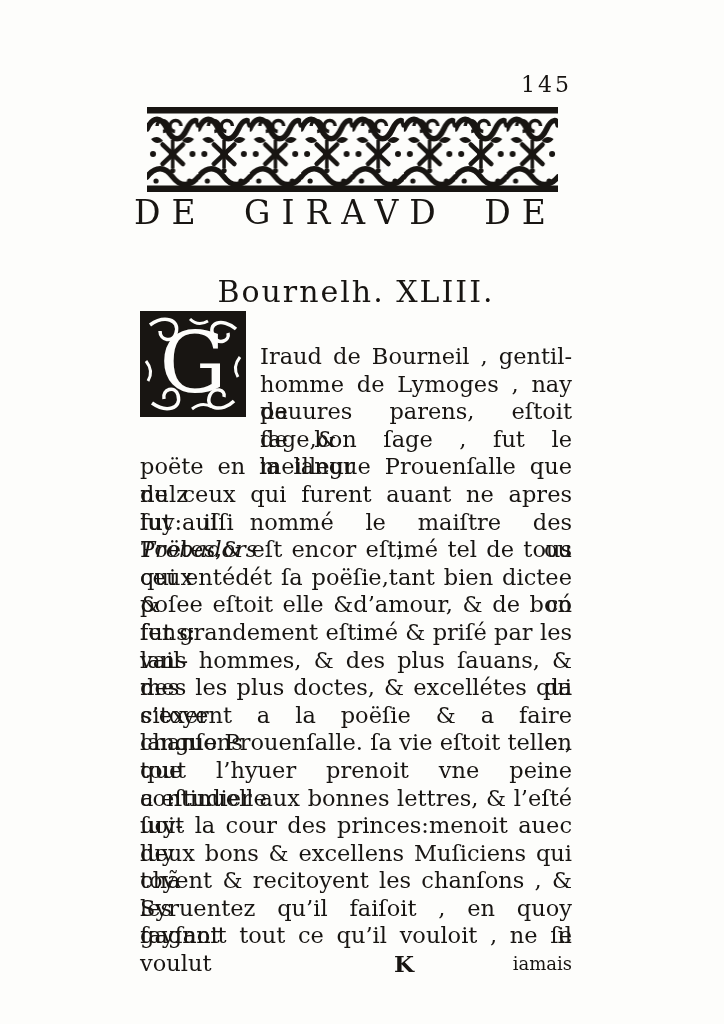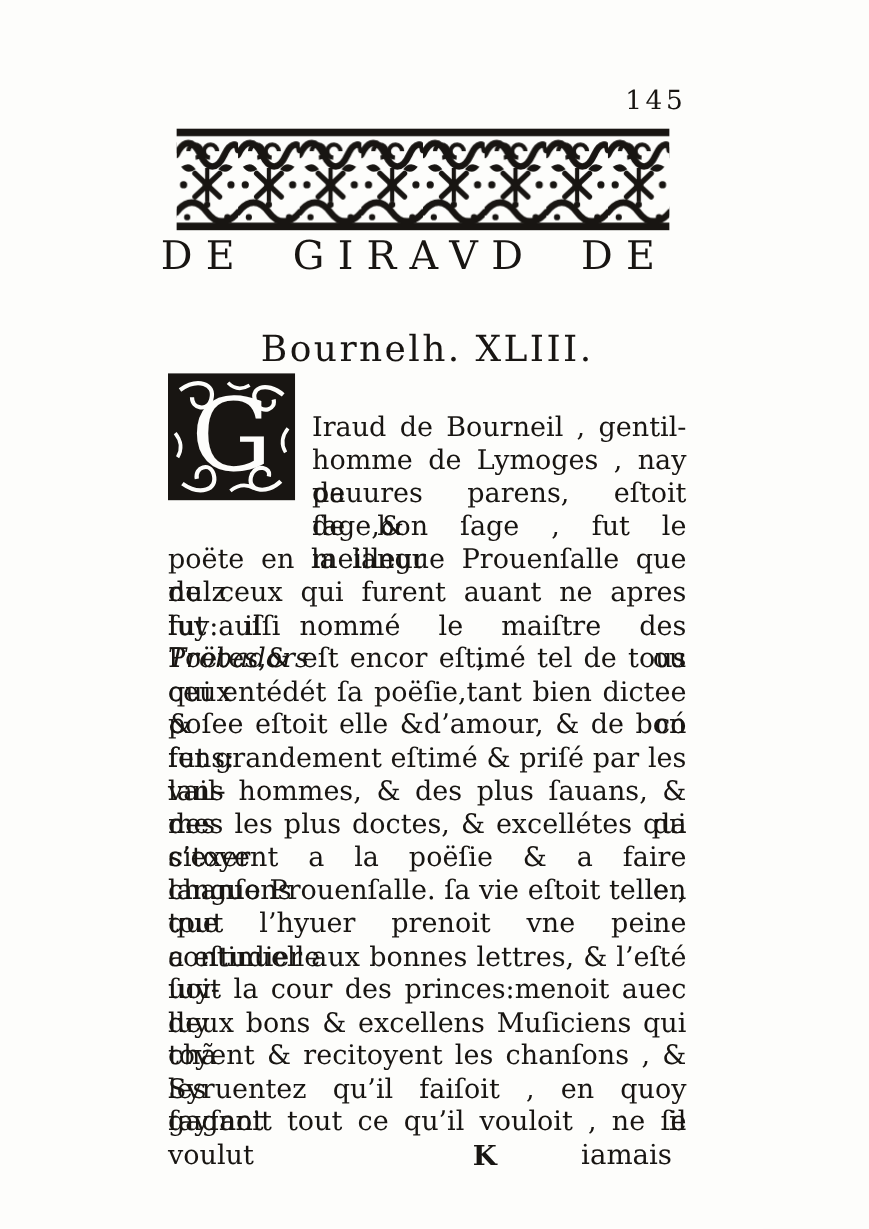--- a/index.html
+++ b/index.html
@@ -68,22 +68,22 @@
     height: 28px;
   }
   .sigmark {
     position: absolute;
     left: 254px;
     font-size: 23px;
     font-weight: bold;
   }
   .catchword {
     position: absolute;
-    right: 12px;
-    font-size: 23px;
+    right: 0;
+    font-size: 18px;
   }
 </style>
 </head>
 <body>
 
 <div class="page">
 
   <div class="pagenum">145</div>
 
   <div class="band">

